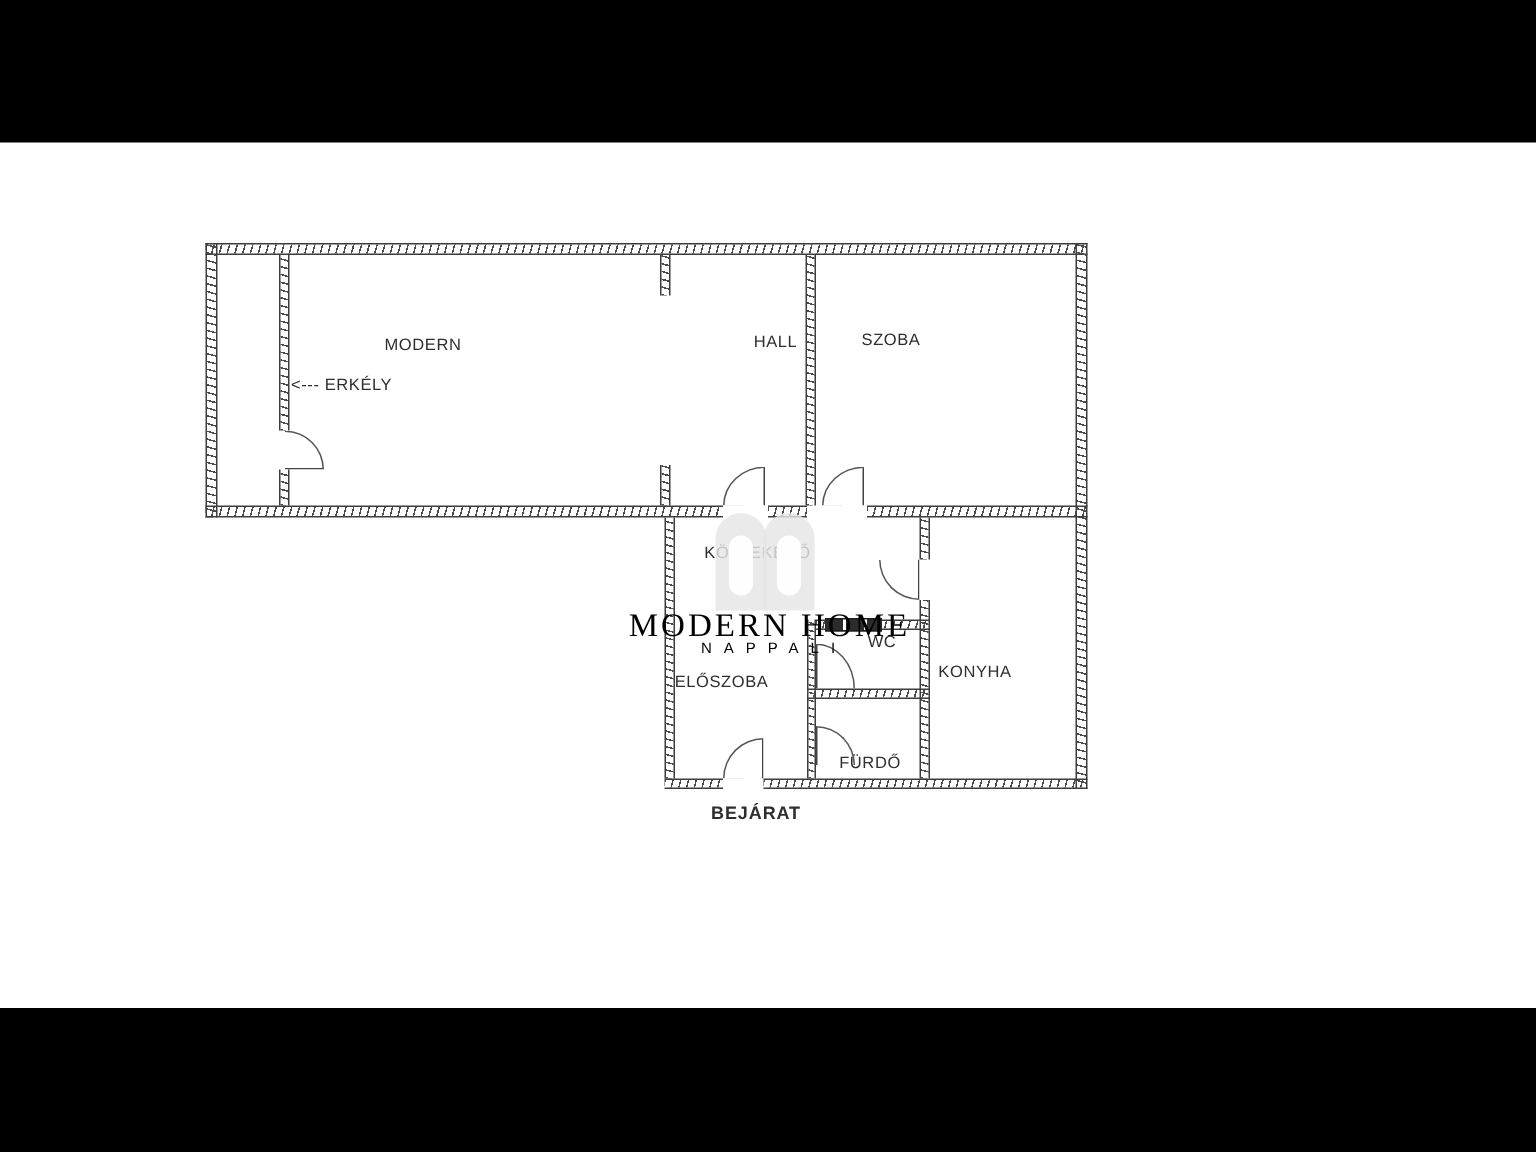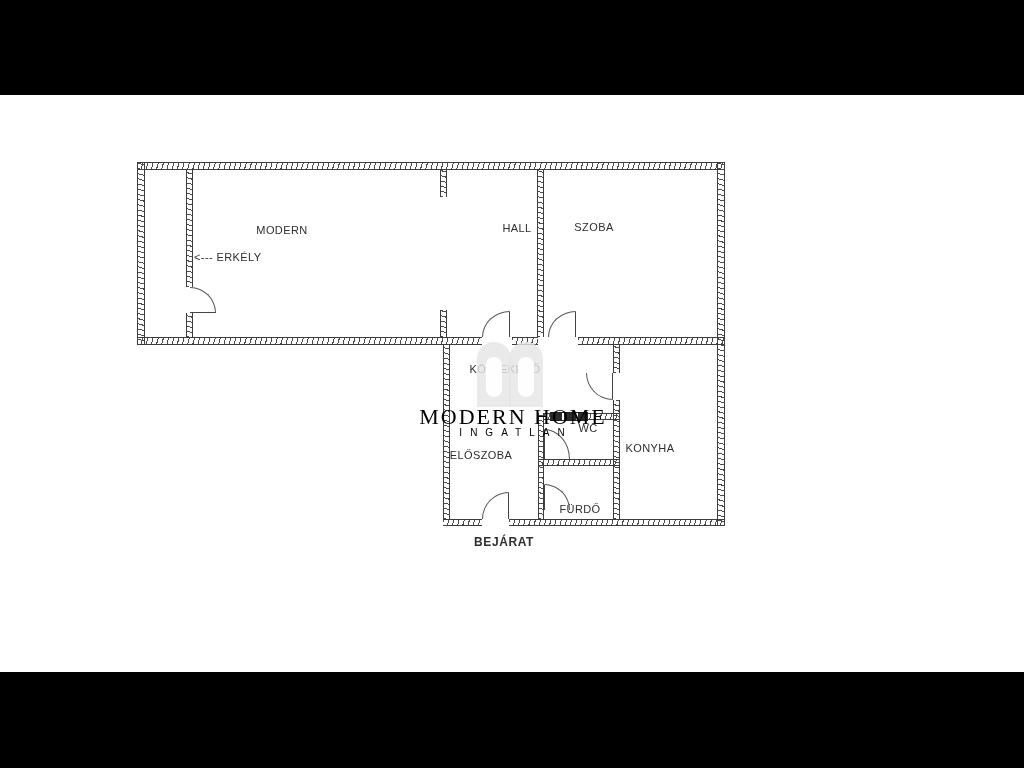--- a/index.html
+++ b/index.html
@@ -104,18 +104,18 @@
 
     <div class="wm" id="wm-logo">
       <div class="arch" style="left:0">
           <div class="slot"></div>
         </div>
       <div class="arch" style="left:32px">
           <div class="slot"></div>
         </div>
     </div>
     <div class="wm" id="wm-brand">MODERN HOME</div>
-    <div class="wm" id="wm-tagline">INGATLAN</div>
+    <div class="wm" id="wm-tagline">NAPPALI</div>
 
   </div>
 
   <div class="bar" id="bar-bottom"></div>
 </div>
 
 </body></html>

